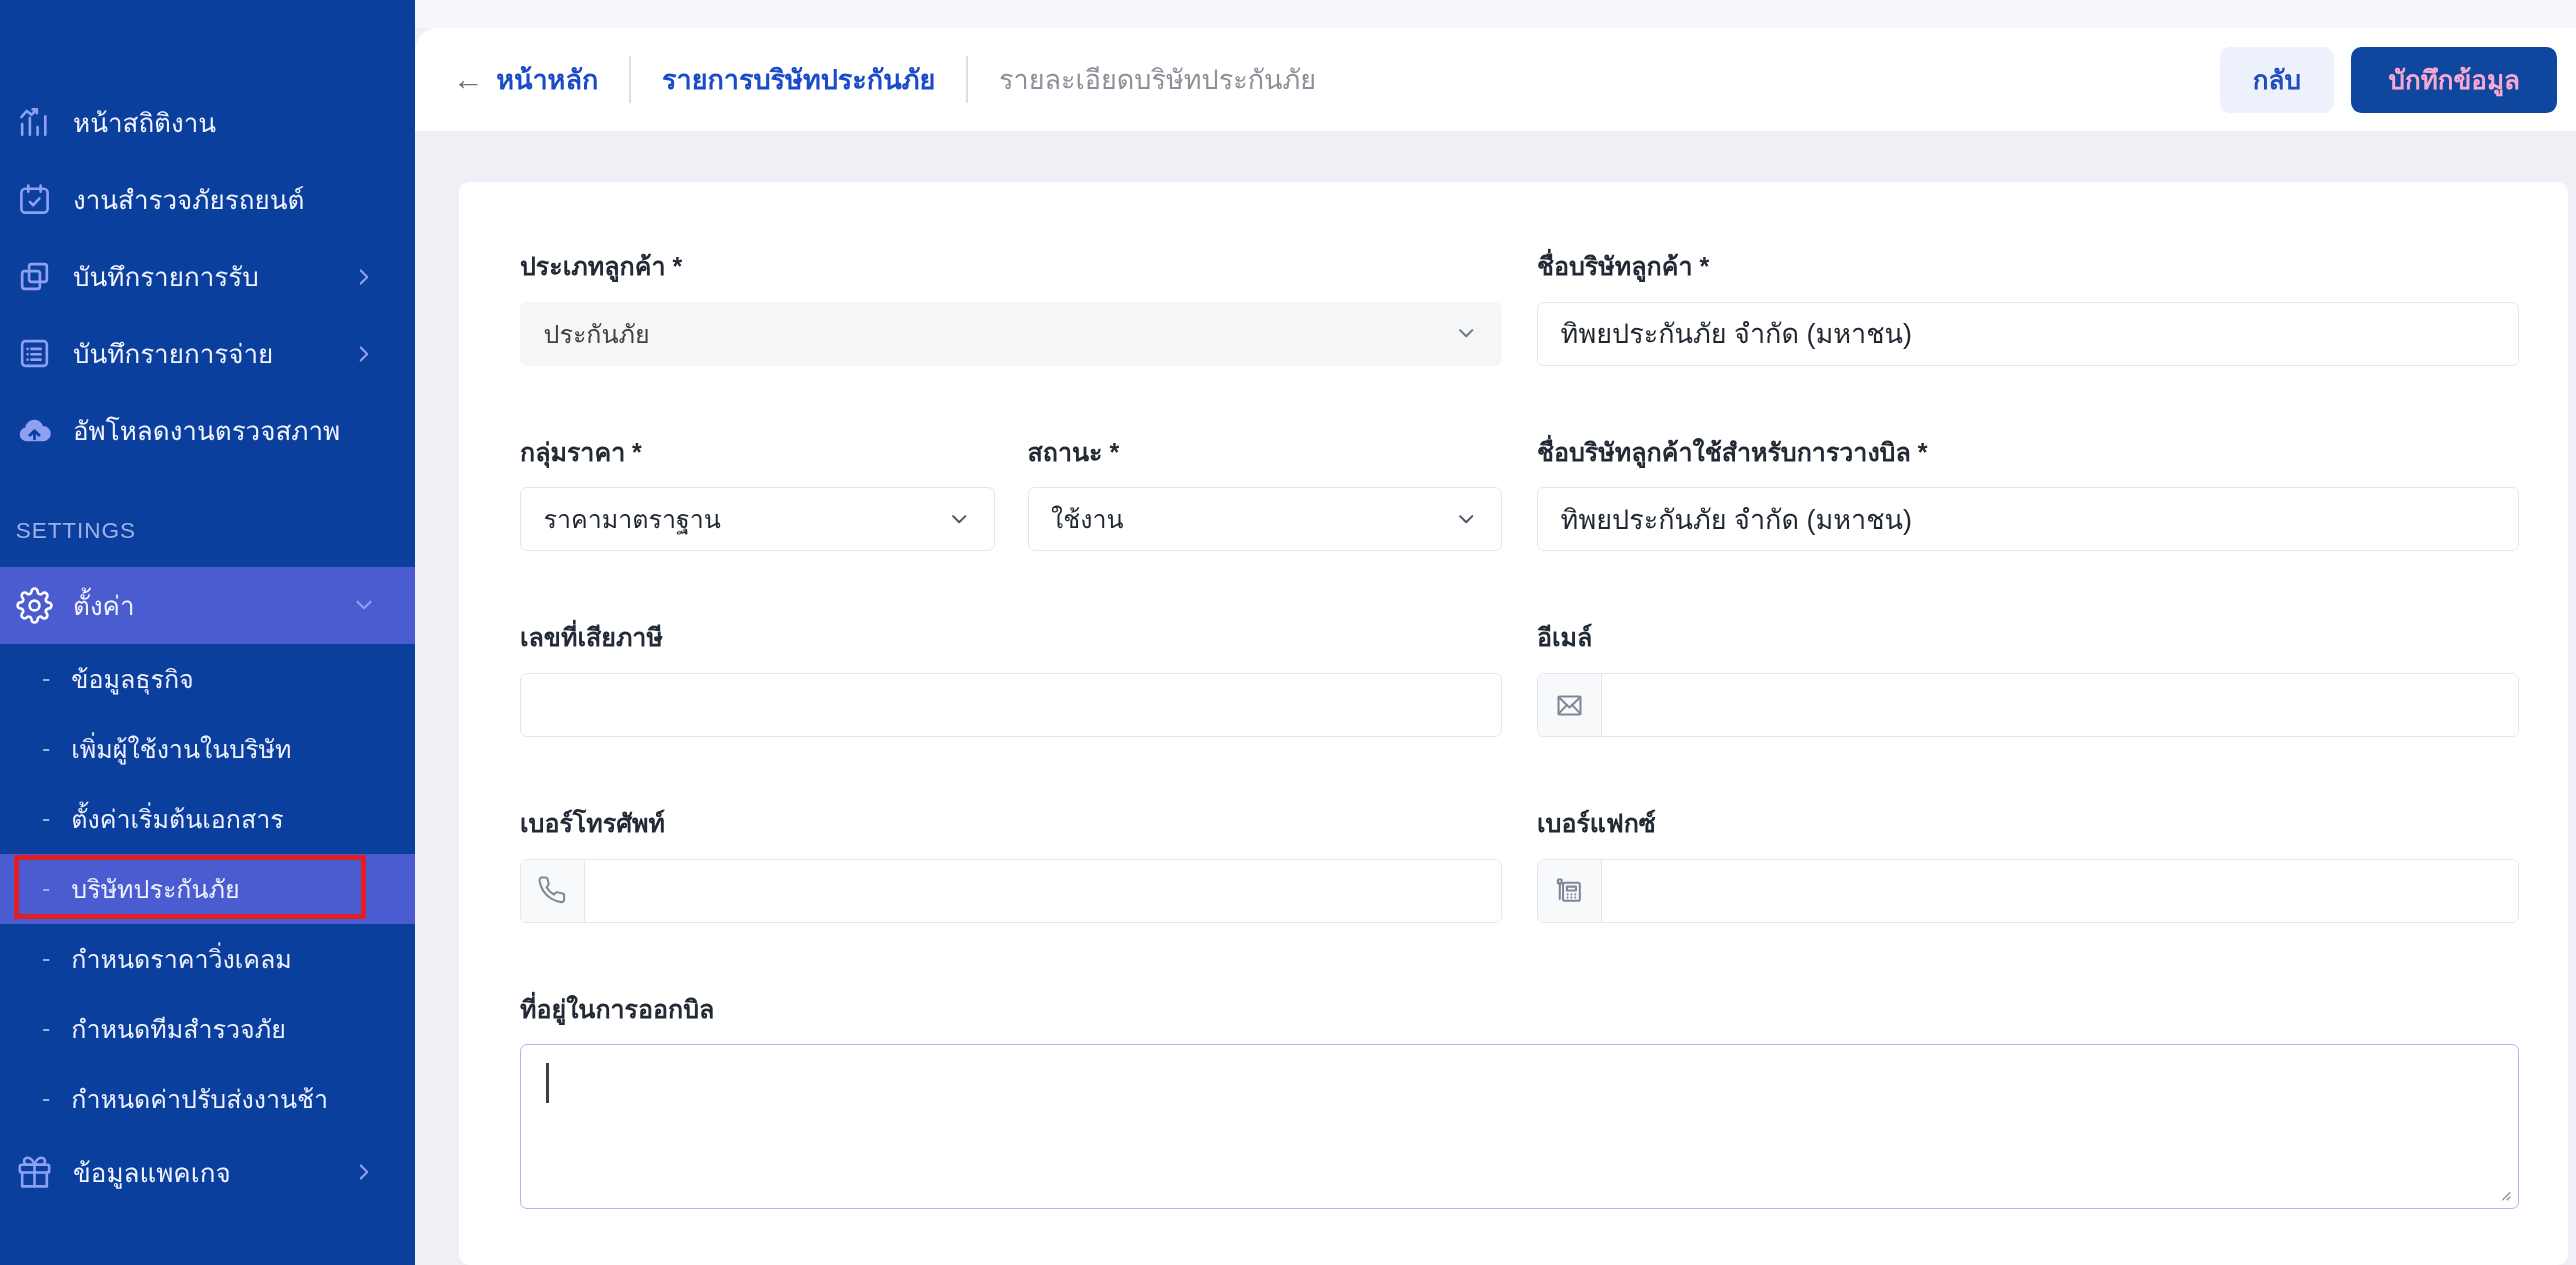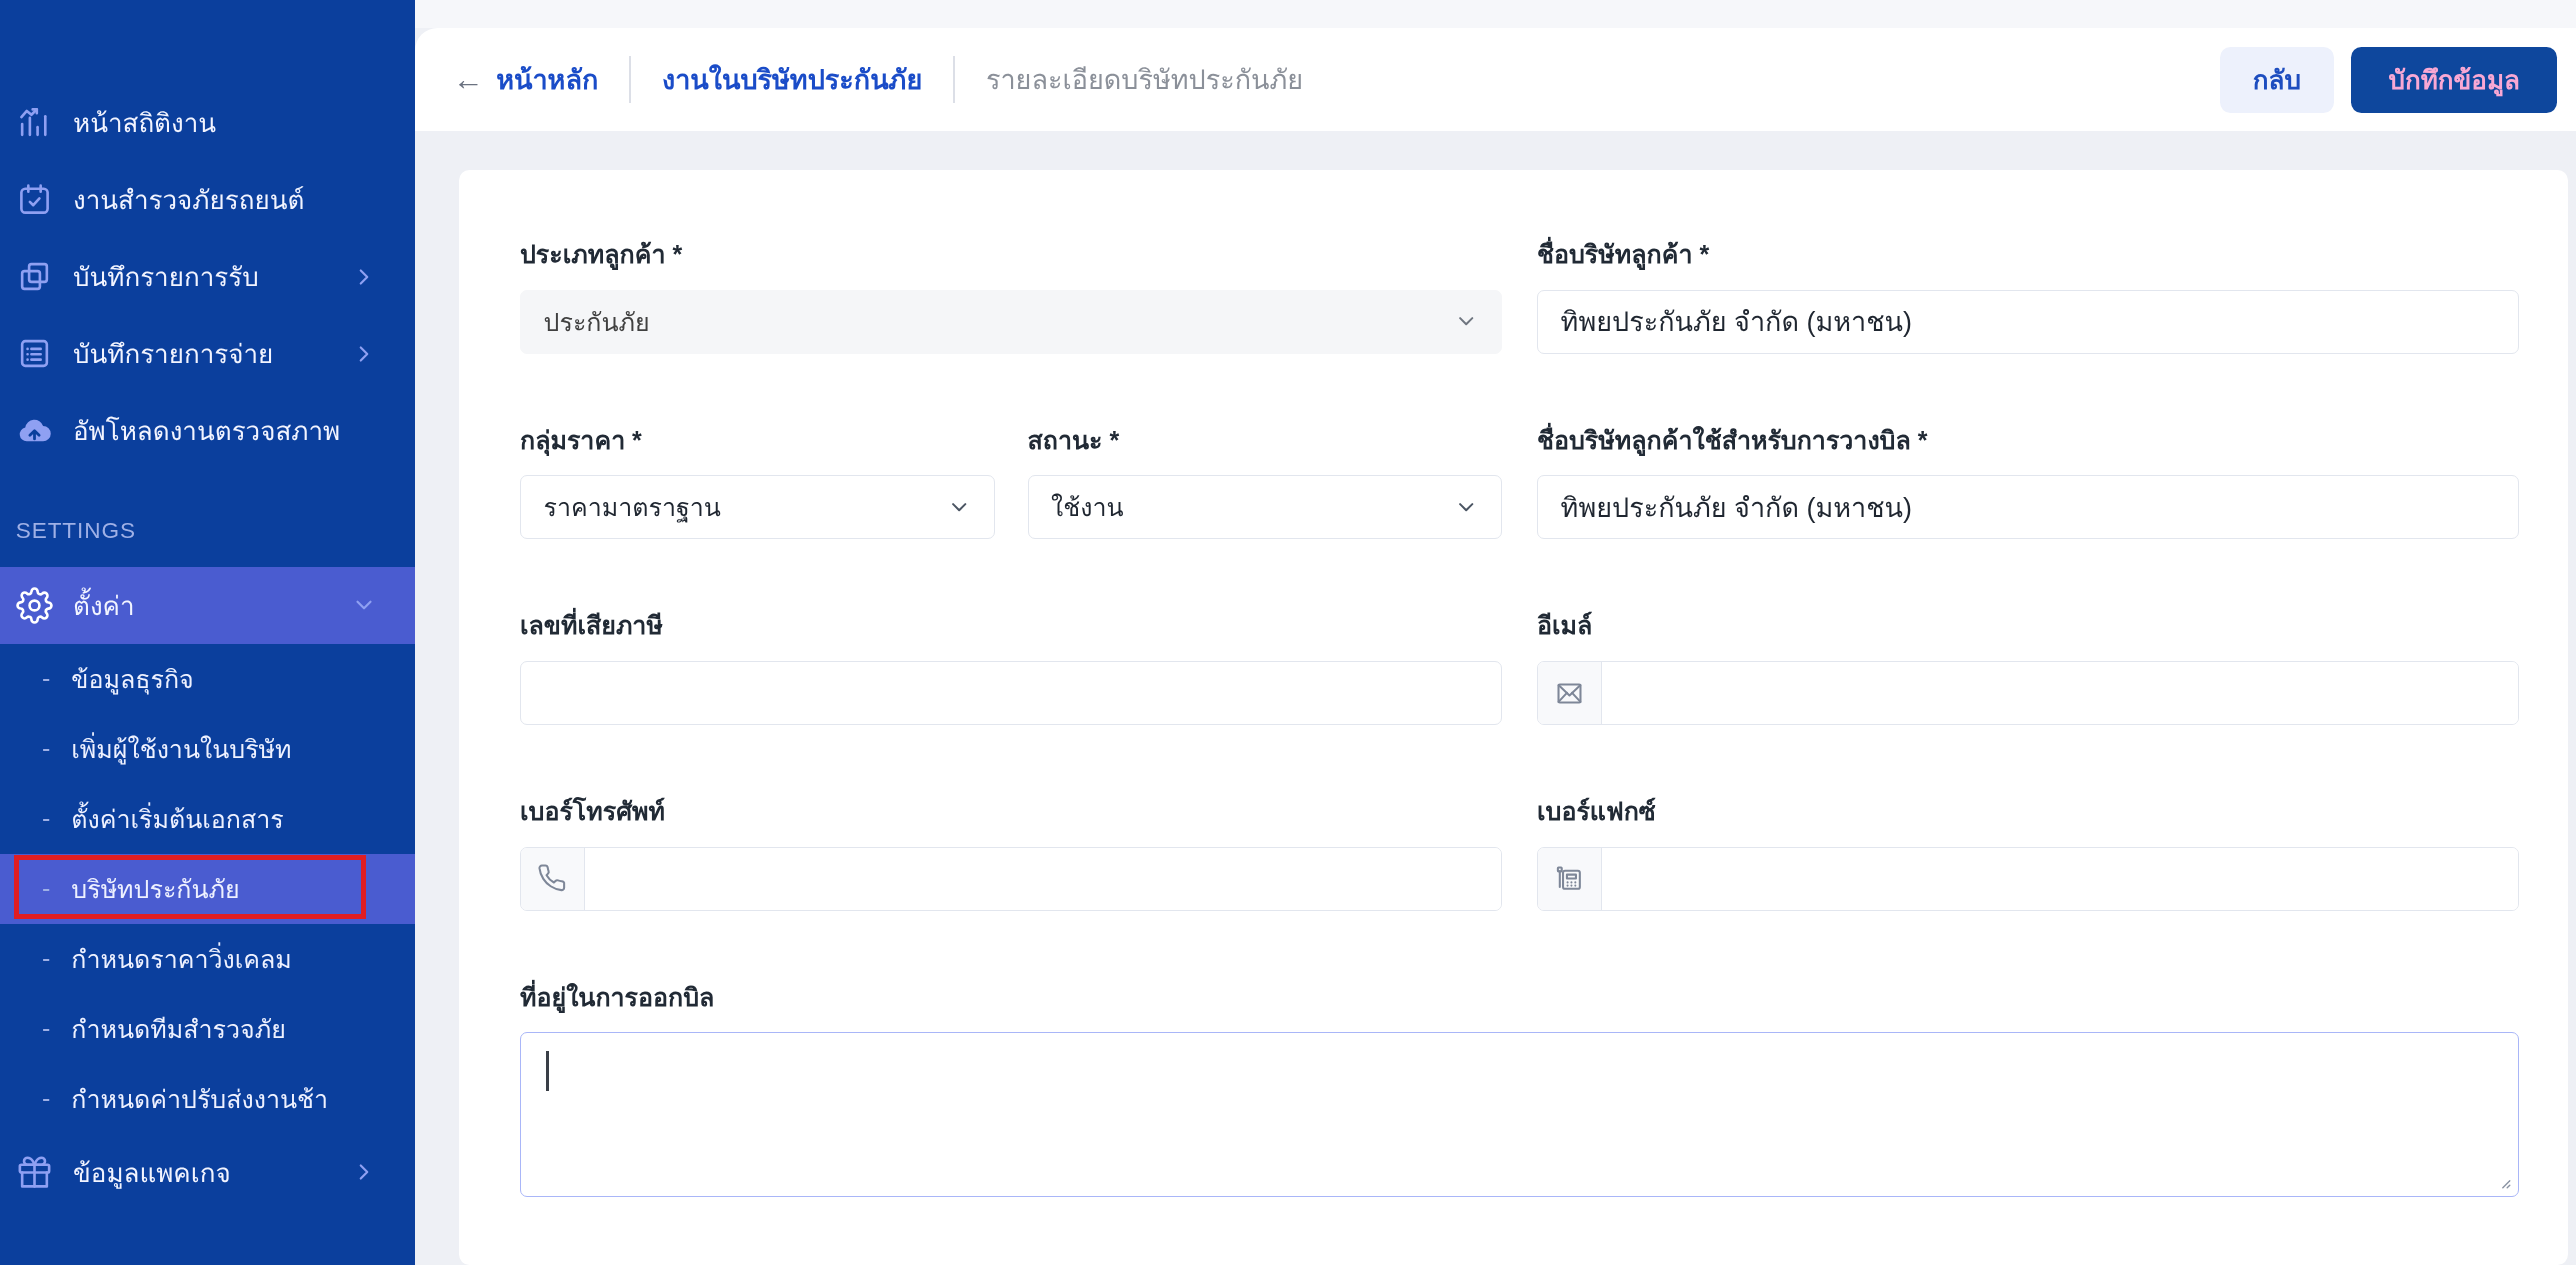--- a/index.html
+++ b/index.html
@@ -39,21 +39,21 @@
   .crumb { font-size: 27px; font-weight: bold; color: #1a4cc8; white-space: nowrap; cursor: pointer; }
   .crumb.current { color: #8b9099; font-weight: normal; cursor: default; }
   .crumb-div { width: 1.7px; height: 47px; background: #dcdfe7; margin: 0 31px; }
   .header-actions { margin-left: auto; display: flex; gap: 17.4px; align-items: center; }
   .btn { height: 66px; border: none; border-radius: 10.4px; font-size: 26px;
     font-family: Liberation Sans, sans-serif; cursor: pointer; }
   .btn-ghost { background: #edf1fc; color: #1d4dbf; font-weight: 600; padding: 0 33px; }
   .btn-primary { background: #0e479d; color: #f9a8d4; font-weight: bold;
     font-size: 26px; padding: 0 37px; }
 
-  .content { flex: 1; background: #eef0f5; padding: 39px 8px 0 44px; min-height: 0; }
+  .content { flex: 1; background: #eef0f5; padding: 39px 8px 0 44px; min-height: 0; margin-top: 12px; }
   .card { background: #ffffff; border-radius: 10.4px; width: 100%; height: 100%;
     padding: 64px 49px 35px 61px; }
 
   .row { display: grid; grid-template-columns: 1fr 1fr; column-gap: 35px;
     margin-bottom: 66px; }
   .row.single { grid-template-columns: 1fr; }
   .duo { display: grid; grid-template-columns: 1fr 1fr; column-gap: 33px; }
   .f-label { font-size: 25px; font-weight: 600; color: #212a35; margin-bottom: 15.7px;
     white-space: nowrap; }
   .input { width: 100%; height: 64px; border: 0.9px solid #e2e6ee; border-radius: 7px;
@@ -217,21 +217,21 @@
   </nav>
 
   <div class="main">
     <div class="top-strip"></div>
 
     <div class="header">
       <div class="crumbs">
         <span class="back-arrow">←</span>
         <span class="crumb">หน้าหลัก</span>
         <span class="crumb-div"></span>
-        <span class="crumb">งานในบริษัทประกันภัย</span>
+        <span class="crumb">รายการบริษัทประกันภัย</span>
         <span class="crumb-div"></span>
         <span class="crumb current">รายละเอียดบริษัทประกันภัย</span>
       </div>
       <div class="header-actions">
         <button class="btn btn-ghost">กลับ</button>
         <button class="btn btn-primary">บักทึกข้อมูล</button>
       </div>
     </div>
 
     <div class="content">

